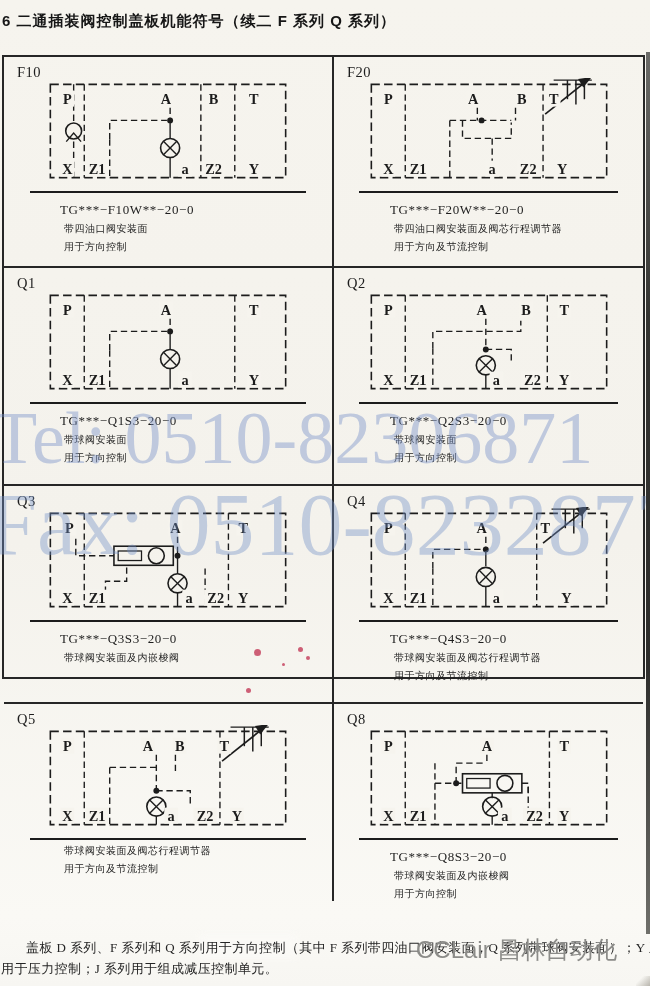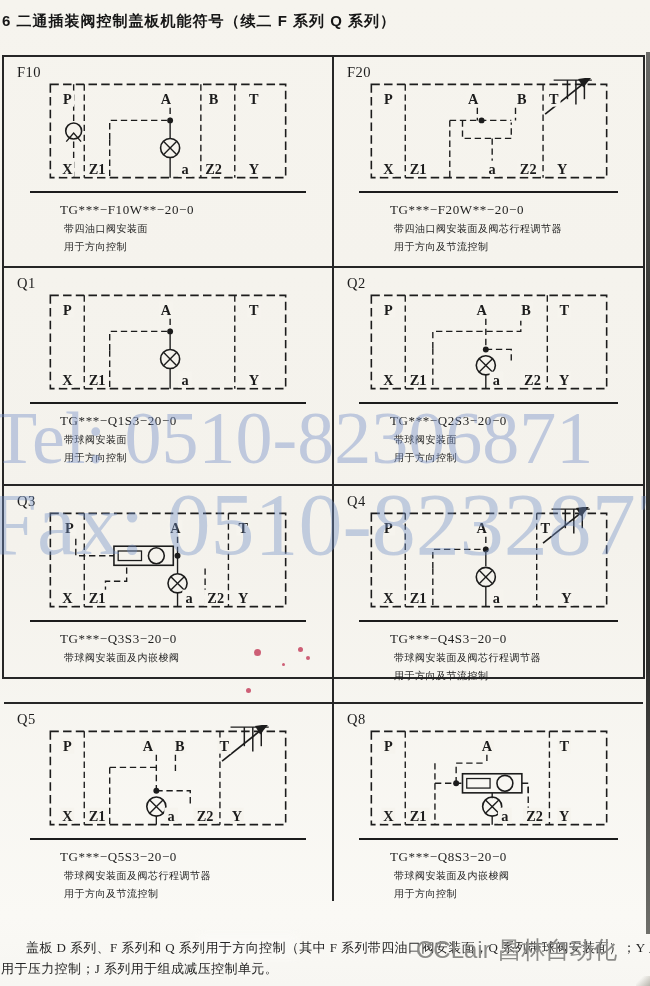--- a/index.html
+++ b/index.html
@@ -340,21 +340,20 @@
         <rect x="37" y="78" width="22" height="15" fill="#f6f4ee"></rect>
         <text x="48" y="90.5" text-anchor="middle" font-size="13.5" font-weight="bold" font-family="&quot;Liberation Serif&quot;,&quot;DejaVu Serif&quot;,serif" fill="#1c1c1c">Z1</text>
         <rect x="111.5" y="78" width="13" height="15" fill="#f6f4ee"></rect>
         <text x="118" y="90.5" text-anchor="middle" font-size="13.5" font-weight="bold" font-family="&quot;Liberation Serif&quot;,&quot;DejaVu Serif&quot;,serif" fill="#1c1c1c">a</text>
         <rect x="139" y="78" width="22" height="15" fill="#f6f4ee"></rect>
         <text x="150" y="90.5" text-anchor="middle" font-size="13.5" font-weight="bold" font-family="&quot;Liberation Serif&quot;,&quot;DejaVu Serif&quot;,serif" fill="#1c1c1c">Z2</text>
         <rect x="173.5" y="78" width="13" height="15" fill="#f6f4ee"></rect>
         <text x="180" y="90.5" text-anchor="middle" font-size="13.5" font-weight="bold" font-family="&quot;Liberation Serif&quot;,&quot;DejaVu Serif&quot;,serif" fill="#1c1c1c">Y</text>
       </svg>
     <div class="sep"></div>
-    <div class="model">TG***−Q5S3−20−0</div>
     <div class="desc">带球阀安装面及阀芯行程调节器</div>
     <div class="desc">用于方向及节流控制</div>
   </div>
 
   <div class="cell">
     <div class="cid">Q8</div>
     <svg class="diagram" viewBox="0 0 230 100" width="244" height="106">
         <rect fill="none" stroke="#1c1c1c" stroke-width="1.5" stroke-dasharray="8 4" x="4" y="6" width="222" height="88"></rect>
         <line fill="none" stroke="#1c1c1c" stroke-width="1.3" stroke-dasharray="6 3.5" x1="36" y1="6" x2="36" y2="94"></line>
         <line fill="none" stroke="#1c1c1c" stroke-width="1.3" stroke-dasharray="6 3.5" x1="172" y1="6" x2="172" y2="94"></line>

